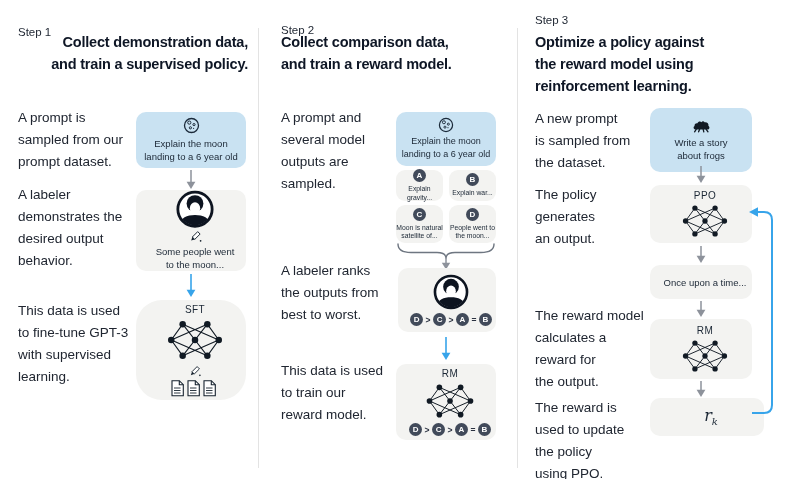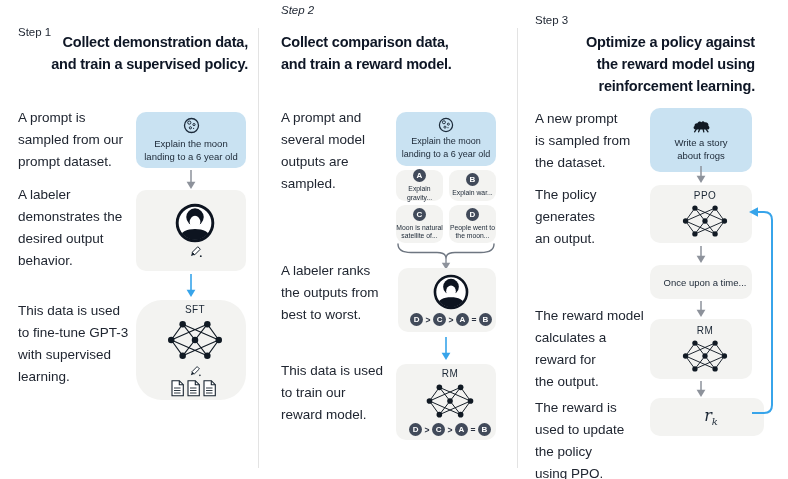--- a/index.html
+++ b/index.html
@@ -97,20 +97,22 @@
       <circle cx="22" cy="15.5" r="9.6" fill="#0d1420"></circle>
       <ellipse cx="22" cy="21" rx="5.9" ry="6.9" fill="#fff"></ellipse>
       <path d="M4,44 C4,32 12,28.5 22,28.5 C32,28.5 40,32 40,44 Z" fill="#0d1420"></path>
     </g>
   </svg>
   <svg width="13" height="13" viewBox="0 0 13 13">
     <path d="M3.2,7.3 L8.8,1.7 L11.3,4.2 L5.7,9.8 Z" fill="#fff" stroke="#16222e" stroke-width="1"></path>
     <path d="M2,11 L3.2,7.3 L5.7,9.8 Z" fill="#16222e"></path>
     <circle cx="11.8" cy="11.2" r="0.9" fill="#16222e"></circle>
   </svg>
+  <div class="box-text">Some people went
+to the moon...</div>
 </div>
 
 <svg class="arr" style="left:185px; top:274px;" width="12" height="23">
   <line x1="6" y1="0" x2="6" y2="16.5" stroke="#37a4ea" stroke-width="1.6"></line>
   <path d="M1.6,15.8 L10.4,15.8 L6,23 Z" fill="#37a4ea"></path>
 </svg>
 
 <div class="box gray" style="left:136px; top:300px; width:110px; height:100px; gap:3px;border-radius:26px;">
   <div class="model-label">SFT</div>
   <svg width="58" height="44" viewBox="0 0 62 50">
@@ -140,21 +142,21 @@
       <path d="M3,8 h6.5 M3,10.5 h6.5 M3,13 h6.5" stroke="#16222e" stroke-width="0.9"></path>
     </g>
     <g transform="translate(32,0)">
       <path d="M1,0.7 h7.3 l4,4 v11 h-11.3 z" fill="#fff" stroke="#16222e" stroke-width="1.1"></path>
       <path d="M8.3,0.7 v4 h4" fill="none" stroke="#16222e" stroke-width="1.1"></path>
       <path d="M3,8 h6.5 M3,10.5 h6.5 M3,13 h6.5" stroke="#16222e" stroke-width="0.9"></path>
     </g>
   </svg>
 </div>
 
-<div class="step-label" style="left:281px; top:4px;font-style:italic;">Step 2</div>
+<div class="step-label" style="left:281px; top:24px;">Step 2</div>
 <div class="col-title" style="left:281px; top:31px; width:225px;">Collect comparison data,
 and train a reward model.</div>
 
 <div class="caption" style="left:281px; top:107px; width:110px;">A prompt and
 several model
 outputs are
 sampled.</div>
 <div class="caption" style="left:281px; top:260px; width:112px;">A labeler ranks
 the outputs from
 best to worst.</div>
@@ -246,21 +248,21 @@
     <span class="rank-sep">&gt;</span>
     <span class="rank-badge">C</span>
     <span class="rank-sep">&gt;</span>
     <span class="rank-badge">A</span>
     <span class="rank-sep">=</span>
     <span class="rank-badge">B</span>
   </div>
 </div>
 
 <div class="step-label" style="left:535px; top:14px;">Step 3</div>
-<div class="col-title" style="left:535px; top:31px; width:220px;text-align:right;">Optimize a policy against
+<div class="col-title" style="left:535px; top:31px; width:220px;">Optimize a policy against
 the reward model using
 reinforcement learning.</div>
 
 <div class="caption" style="left:535px; top:108px; width:112px;">A new prompt
 is sampled from
 the dataset.</div>
 <div class="caption" style="left:535px; top:184px; width:112px;">The policy
 generates
 an output.</div>
 <div class="caption" style="left:535px; top:305px; width:118px;">The reward model

